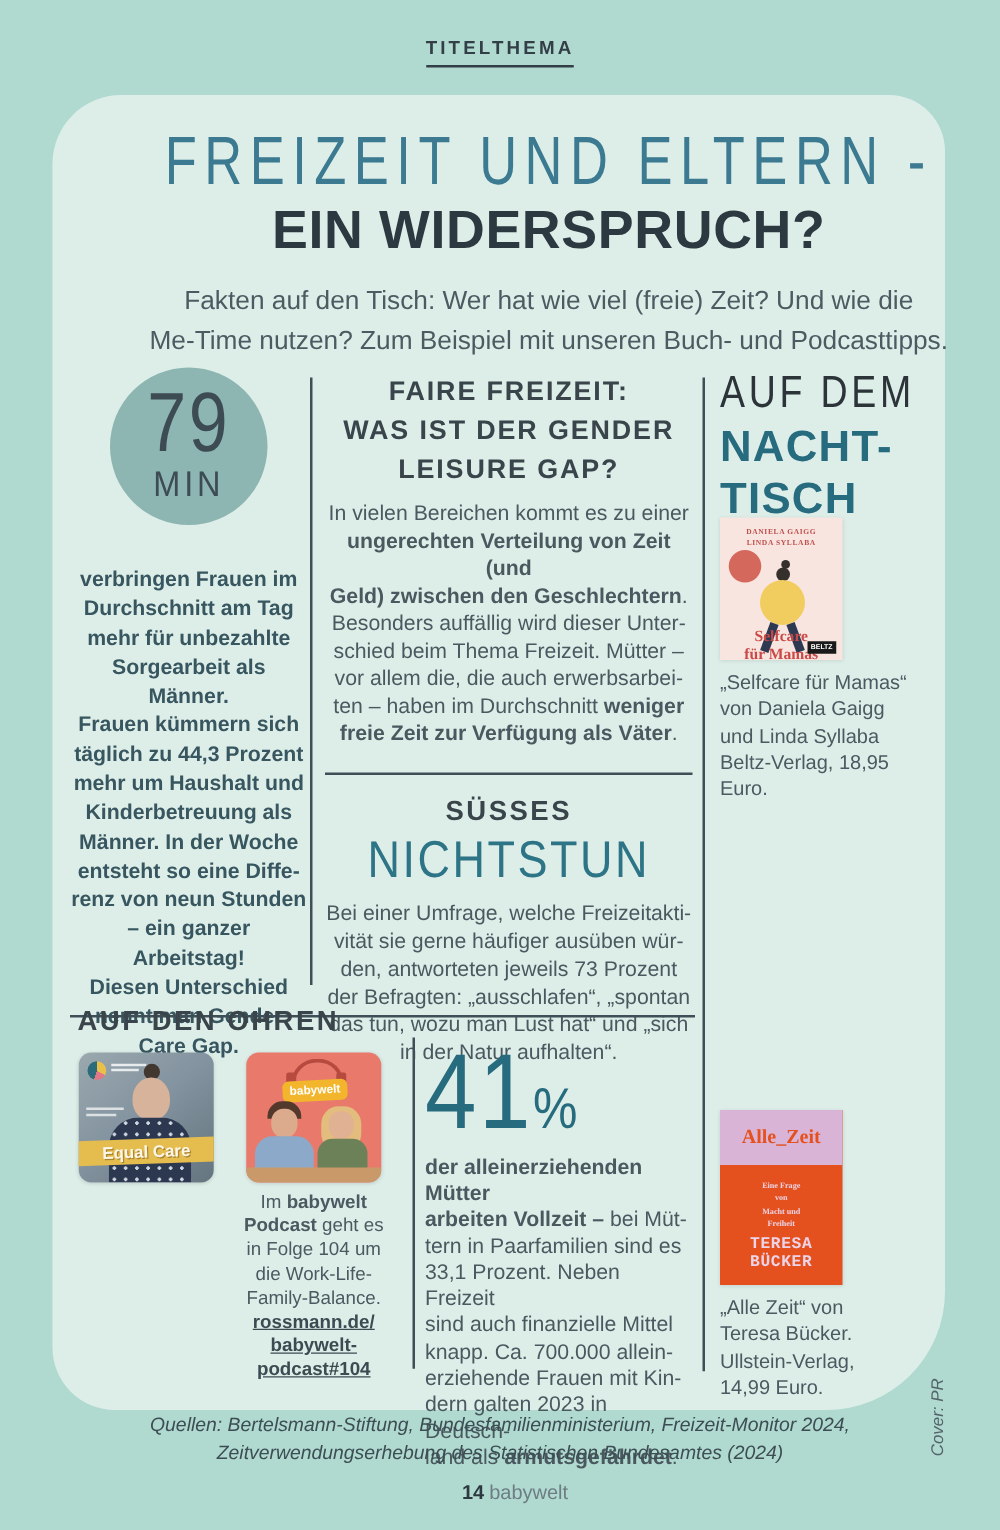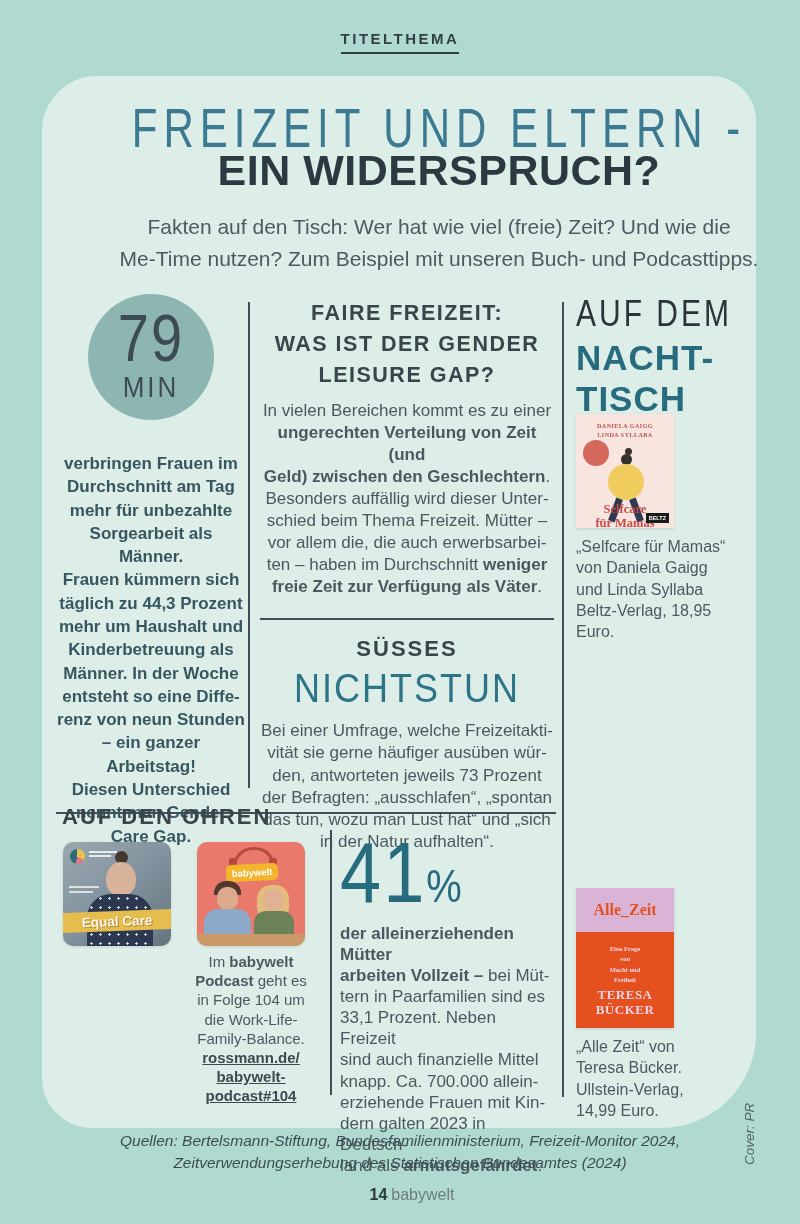--- a/index.html
+++ b/index.html
@@ -10,21 +10,21 @@
           border-bottom:2px solid #333f47;padding-bottom:5px;}
   .card{position:absolute;left:42px;top:76px;width:714px;height:1052px;background:#ddeee9;
         border-radius:55px 45px 95px 50px;}
   .pre{white-space:pre-line;}
   b{font-weight:700;}
 
   
   .title-block{position:absolute;top:22px;left:0;width:100%;text-align:center;padding-left:40px;}
   .title-accent{font-size:42px;font-weight:400;color:#3b7a90;letter-spacing:6px;
                 transform:scaleY(1.3);transform-origin:center top;}
-  .title-bold{margin-top:0;font-size:43px;font-weight:800;color:#2d3940;letter-spacing:0.5px;}
+  .title-bold{margin-top:14px;font-size:43px;font-weight:800;color:#2d3940;letter-spacing:0.5px;}
   .intro{margin-top:16px;font-size:21px;color:#4b5b62;line-height:1.52;}
 
   
   .col-left{position:absolute;left:14px;top:218px;width:190px;text-align:center;}
   .stat-circle{width:126px;height:126px;border-radius:50%;background:#8db5b2;margin:0 auto;
                display:flex;flex-direction:column;align-items:center;justify-content:center;color:#3d4b53;}
   .stat-circle-value{font-size:56px;font-weight:400;line-height:0.95;letter-spacing:2px;
                      transform:scaleY(1.2);transform-origin:center;}
   .stat-circle-unit{font-size:26px;letter-spacing:3px;margin-top:7px;transform:scaleY(1.1);}
   .stat-body{margin-top:32px;font-size:17px;font-weight:700;color:#38565f;line-height:1.37;}
@@ -80,21 +80,21 @@
              color:#d8403a;letter-spacing:0.5px;}
   .b2-title{position:absolute;top:60px;left:46px;font-size:13.5px;font-weight:800;color:#fff;
             line-height:1.3;letter-spacing:1px;text-shadow:0 0 3px rgba(60,70,90,0.45);}
   .b2-label{position:absolute;top:118px;left:44px;font-size:5px;color:#f0ead8;letter-spacing:2px;}
   .b3{width:98px;height:140px;background:#e5511e;}
   .b3-top{position:absolute;top:0;left:0;width:100%;height:44px;background:#d9b4d6;
           display:flex;align-items:center;justify-content:center;}
   .b3-title{font-family:"Liberation Serif",serif;font-weight:800;font-size:16px;color:#e5511e;}
   .b3-sub{position:absolute;top:56px;width:100%;text-align:center;font-family:"Liberation Serif",serif;
           font-size:6.5px;font-weight:700;color:#ecd4e8;line-height:1.6;}
-  .b3-author{position:absolute;top:100px;width:100%;text-align:center;font-family:Liberation Serif, serif;
+  .b3-author{position:absolute;top:100px;width:100%;text-align:center;font-family:Liberation Mono, monospace;
              font-size:13px;font-weight:800;color:#ecd4e8;line-height:1.15;letter-spacing:0.5px;}
 
   
   .ohren{position:absolute;left:8px;top:728px;width:280px;}
   .ohren-heading{margin-left:12px;font-size:22px;font-weight:800;color:#39444b;letter-spacing:2px;}
   .ohren-row{display:flex;margin-top:12px;}
   .podcast{width:134px;display:flex;flex-direction:column;align-items:center;}
   .pcover{position:relative;width:108px;height:104px;border-radius:10px;overflow:hidden;
           box-shadow:0 1px 3px rgba(0,0,0,0.12);}
   .pc-caption{margin-top:6px;width:134px;text-align:center;font-size:15px;color:#4b5a61;line-height:1.28;}

